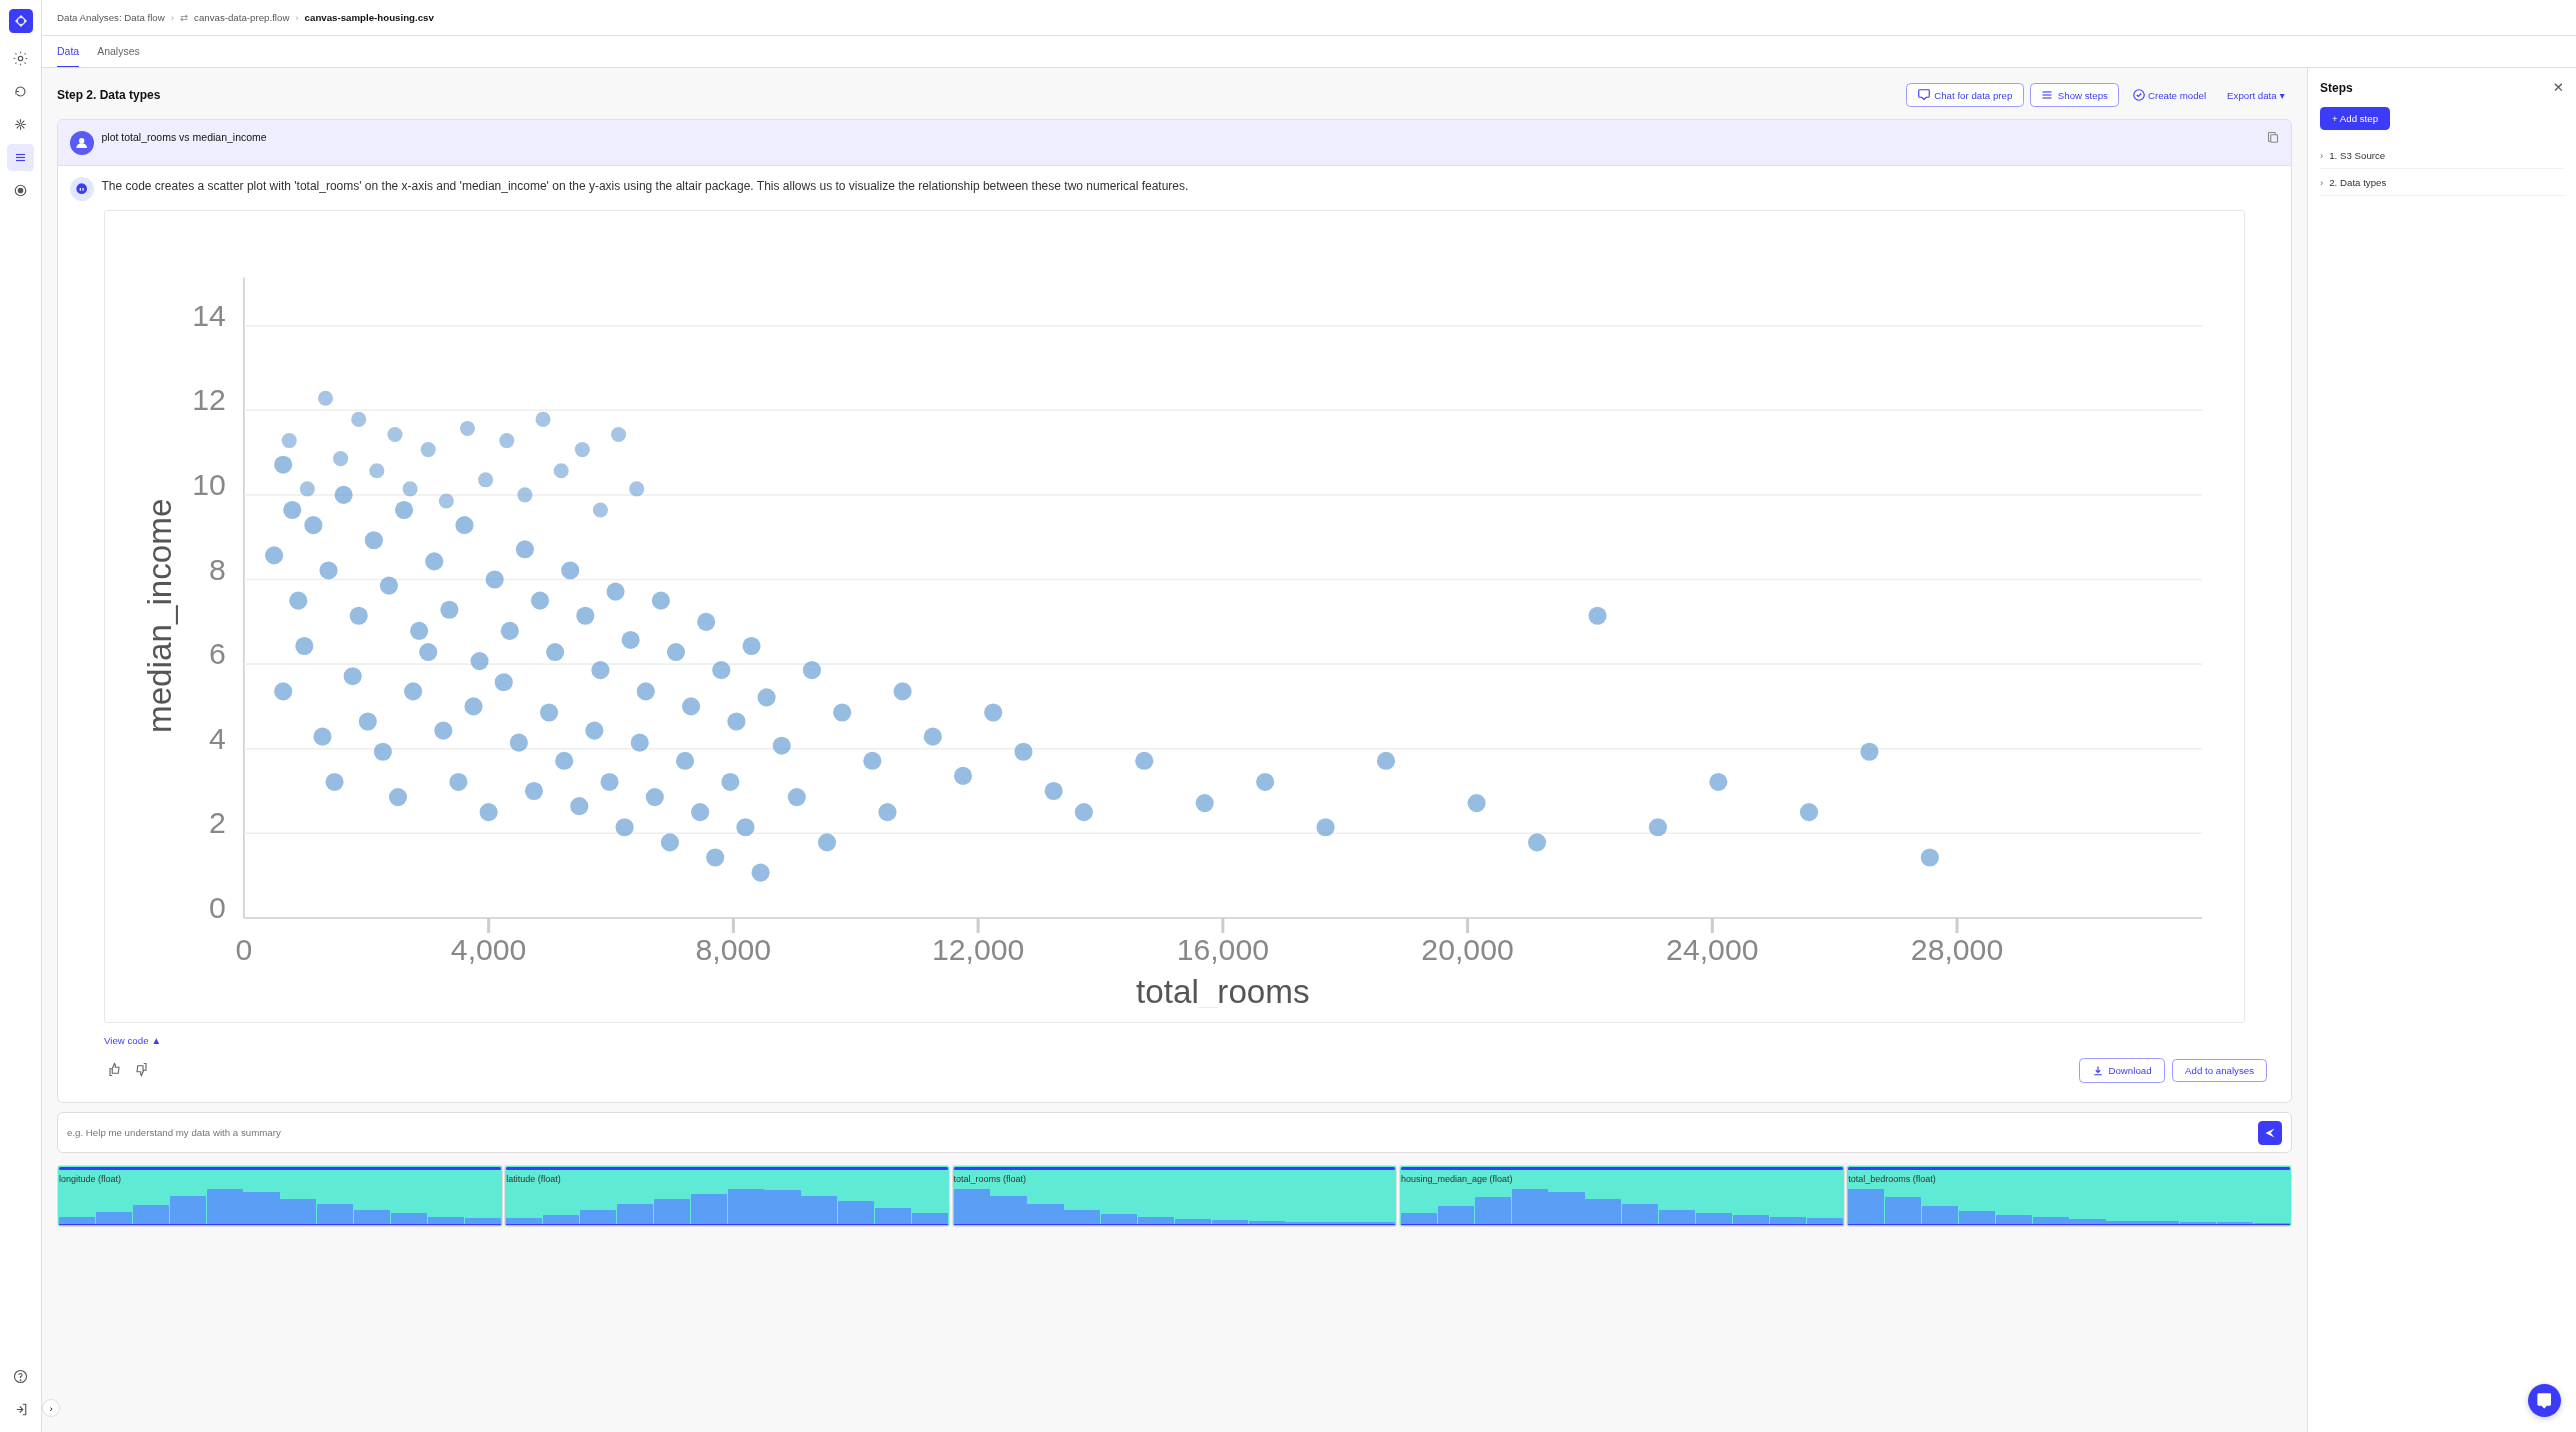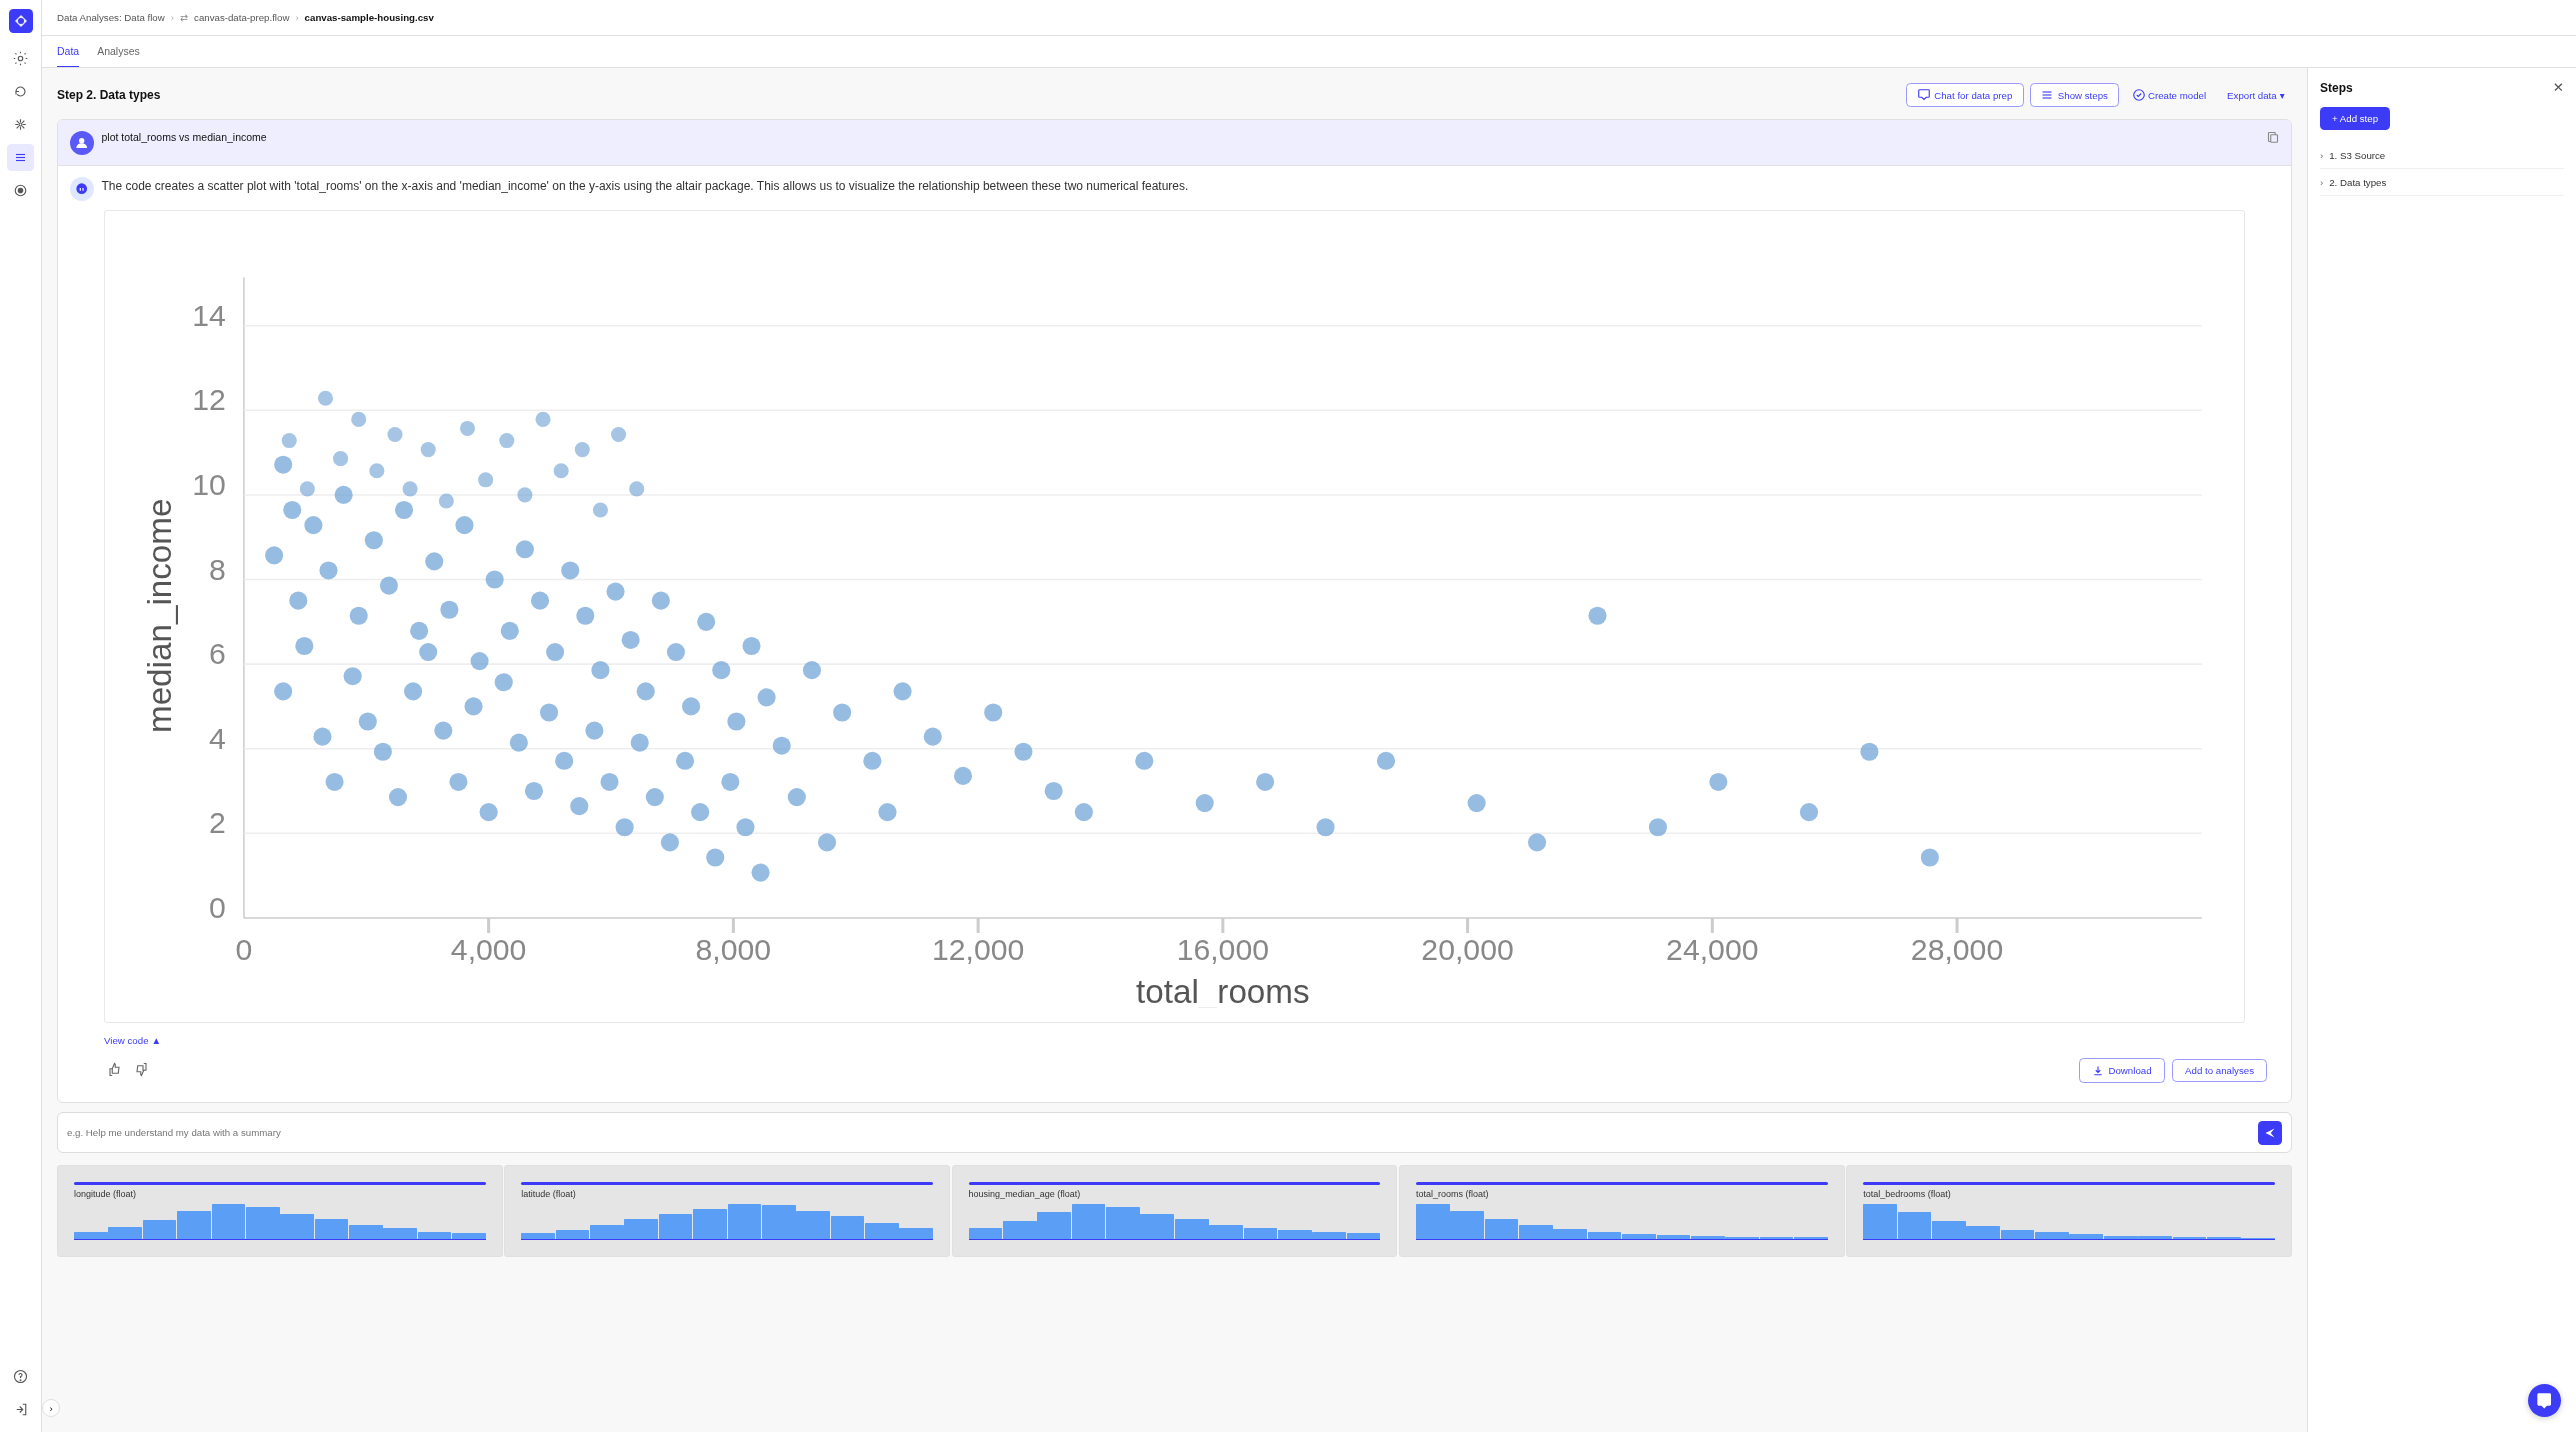--- a/index.html
+++ b/index.html
@@ -313,24 +313,24 @@
     }
     .send-btn svg { width: 12px; height: 12px; fill: white; }
 
     
     .data-columns {
       display: flex;
       gap: 1.5px;
     }
     .data-column {
       flex: 1;
-      background: #e5e5e5;
+      background: #5eead4;
       border: 0.7px solid #e0e0e0;
       border-radius: 3px;
-      padding: 16px;
+      padding: 1px;
       overflow: hidden;
     }
     .column-header {
       font-size: 9px;
       color: #333;
       font-weight: 500;
       margin-bottom: 4.5px;
     }
     .column-bar-chart {
       height: 36px;
@@ -825,52 +825,52 @@
             <div class="bar" style="height: 100%"></div>
             <div class="bar" style="height: 95%"></div>
             <div class="bar" style="height: 80%"></div>
             <div class="bar" style="height: 65%"></div>
             <div class="bar" style="height: 45%"></div>
             <div class="bar" style="height: 30%"></div>
           </div>
         </div>
         <div class="data-column">
           <div class="column-line"></div>
+          <div class="column-header">total_rooms (float)</div>
+          <div class="column-bar-chart">
+            <div class="bar" style="height: 100%"></div>
+            <div class="bar" style="height: 80%"></div>
+            <div class="bar" style="height: 55%"></div>
+            <div class="bar" style="height: 40%"></div>
+            <div class="bar" style="height: 28%"></div>
+            <div class="bar" style="height: 20%"></div>
+            <div class="bar" style="height: 14%"></div>
+            <div class="bar" style="height: 10%"></div>
+            <div class="bar" style="height: 7%"></div>
+            <div class="bar" style="height: 5%"></div>
+            <div class="bar" style="height: 4%"></div>
+            <div class="bar" style="height: 3%"></div>
+          </div>
+        </div>
+        <div class="data-column">
+          <div class="column-line"></div>
           <div class="column-header">housing_median_age (float)</div>
           <div class="column-bar-chart">
             <div class="bar" style="height: 30%"></div>
             <div class="bar" style="height: 50%"></div>
             <div class="bar" style="height: 75%"></div>
             <div class="bar" style="height: 100%"></div>
             <div class="bar" style="height: 90%"></div>
             <div class="bar" style="height: 70%"></div>
             <div class="bar" style="height: 55%"></div>
             <div class="bar" style="height: 40%"></div>
             <div class="bar" style="height: 30%"></div>
             <div class="bar" style="height: 25%"></div>
             <div class="bar" style="height: 20%"></div>
             <div class="bar" style="height: 15%"></div>
-          </div>
-        </div>
-        <div class="data-column">
-          <div class="column-line"></div>
-          <div class="column-header">total_rooms (float)</div>
-          <div class="column-bar-chart">
-            <div class="bar" style="height: 100%"></div>
-            <div class="bar" style="height: 80%"></div>
-            <div class="bar" style="height: 55%"></div>
-            <div class="bar" style="height: 40%"></div>
-            <div class="bar" style="height: 28%"></div>
-            <div class="bar" style="height: 20%"></div>
-            <div class="bar" style="height: 14%"></div>
-            <div class="bar" style="height: 10%"></div>
-            <div class="bar" style="height: 7%"></div>
-            <div class="bar" style="height: 5%"></div>
-            <div class="bar" style="height: 4%"></div>
-            <div class="bar" style="height: 3%"></div>
           </div>
         </div>
         <div class="data-column">
           <div class="column-line"></div>
           <div class="column-header">total_bedrooms (float)</div>
           <div class="column-bar-chart">
             <div class="bar" style="height: 100%"></div>
             <div class="bar" style="height: 75%"></div>
             <div class="bar" style="height: 50%"></div>
             <div class="bar" style="height: 35%"></div>

